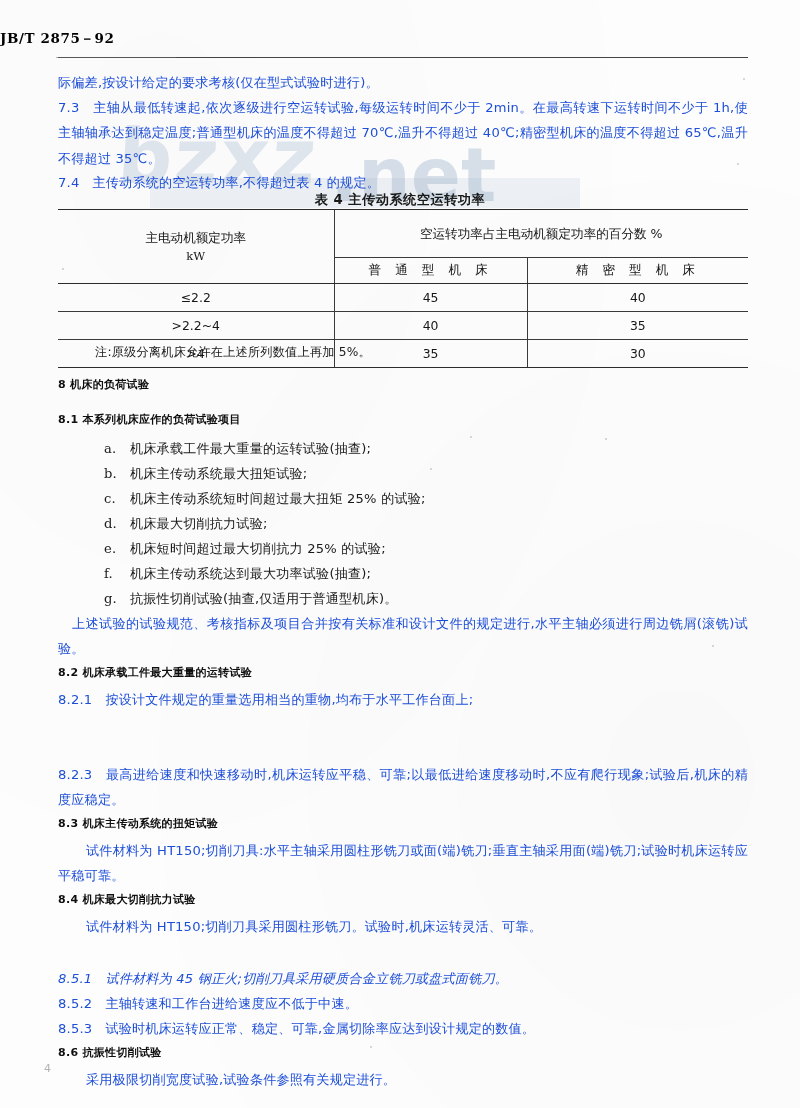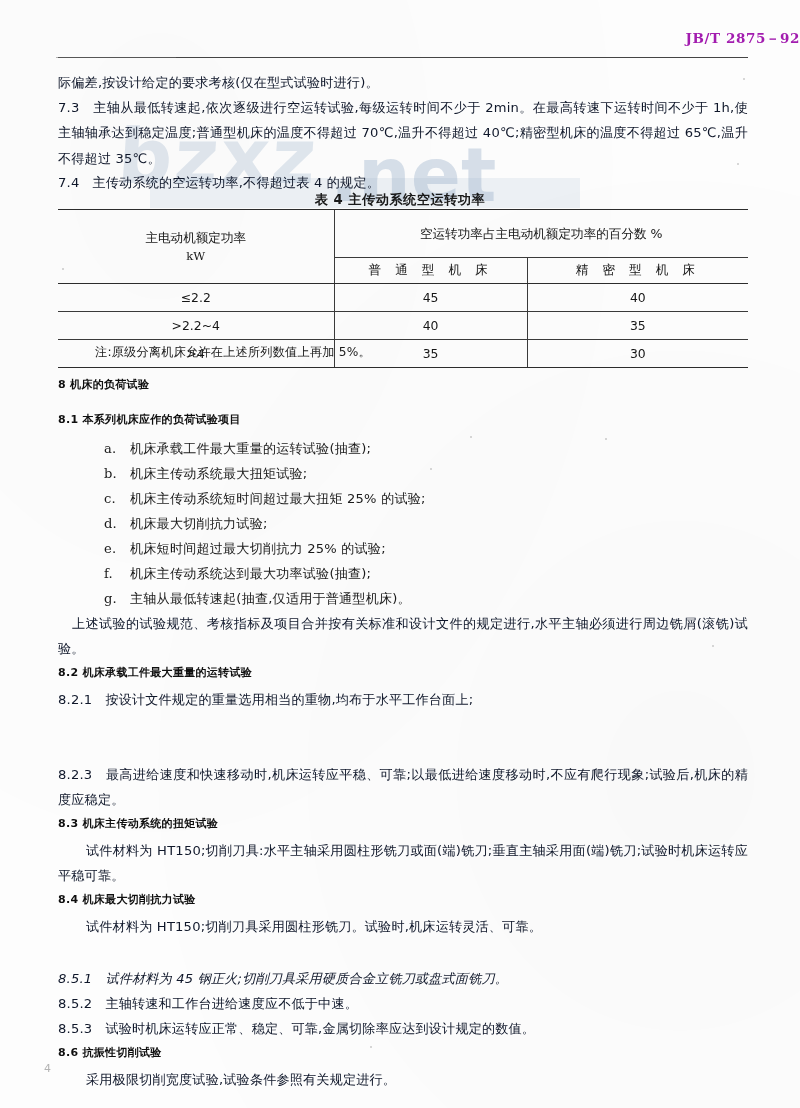--- a/index.html
+++ b/index.html
@@ -39,26 +39,26 @@
     left: 0; top: 0;
     width: 800px;
     height: 1108px;
   }
 
   
   .runhead {
     position: absolute;
     left: 0; right: 0;
     top: 30px;
-    text-align: right;
+    text-align: left;
     font-family: "DejaVu Serif", "Liberation Serif", serif;
     font-weight: 700;
     font-size: 13.5px;
     letter-spacing: 0.6px;
-    color: #a21caf;
+    color: #000000;
   }
   .rule {
     position: absolute;
     left: 58px;
     width: 690px;
     top: 57px;
     height: 0;
     border-top: 1.4px solid #2b2b2b;
     opacity: .88;
   }
@@ -69,21 +69,21 @@
     width: 120px;
     border-top: 1.3px solid #555;
     opacity: .5;
   }
 
   
   .para {
     position: absolute;
     font-size: 13.1px;
     line-height: 25.4px;
-    color: #0f172a;
+    color: #1d4ed8;
     white-space: pre-wrap;
     letter-spacing: .2px;
     text-align: justify;
   }
   .h-sec {
     position: absolute;
     font-size: 11px;
     font-weight: 700;
     line-height: 24px;
     color: #0f0f0f;
@@ -275,21 +275,21 @@
   <div class="item" style="left:104px; top:512px; width:640px;">
     <span class="mk">d.</span><span>机床最大切削抗力试验;</span>
   </div>
   <div class="item" style="left:104px; top:537px; width:640px;">
     <span class="mk">e.</span><span>机床短时间超过最大切削抗力 25% 的试验;</span>
   </div>
   <div class="item" style="left:104px; top:562px; width:640px;">
     <span class="mk">f.</span><span>机床主传动系统达到最大功率试验(抽查);</span>
   </div>
   <div class="item" style="left:104px; top:587px; width:640px;">
-    <span class="mk">g.</span><span>主轴从最低转速起(抽查,仅适用于普通型机床)。</span>
+    <span class="mk">g.</span><span>抗振性切削试验(抽查,仅适用于普通型机床)。</span>
   </div>
 
   <div class="para" style="left:58px; top:611px; width:690px; text-indent:14px;">上述试验的试验规范、考核指标及项目合并按有关标准和设计文件的规定进行,水平主轴必须进行周边铣屑(滚铣)试验。</div>
 
   <div class="h-sec" style="left:58px; top:661px;">8.2   机床承载工件最大重量的运转试验</div>
   <div class="para" style="left:58px; top:687px; width:690px;">8.2.1   按设计文件规定的重量选用相当的重物,均布于水平工作台面上;</div>
   <div class="para" style="left:58px; top:762px; width:690px;">8.2.3   最高进给速度和快速移动时,机床运转应平稳、可靠;以最低进给速度移动时,不应有爬行现象;试验后,机床的精度应稳定。</div>
 
   <div class="h-sec" style="left:58px; top:812px;">8.3   机床主传动系统的扭矩试验</div>
   <div class="para" style="left:58px; top:838px; width:690px; text-indent:28px;">试件材料为 HT150;切削刀具:水平主轴采用圆柱形铣刀或面(端)铣刀;垂直主轴采用面(端)铣刀;试验时机床运转应平稳可靠。</div>

